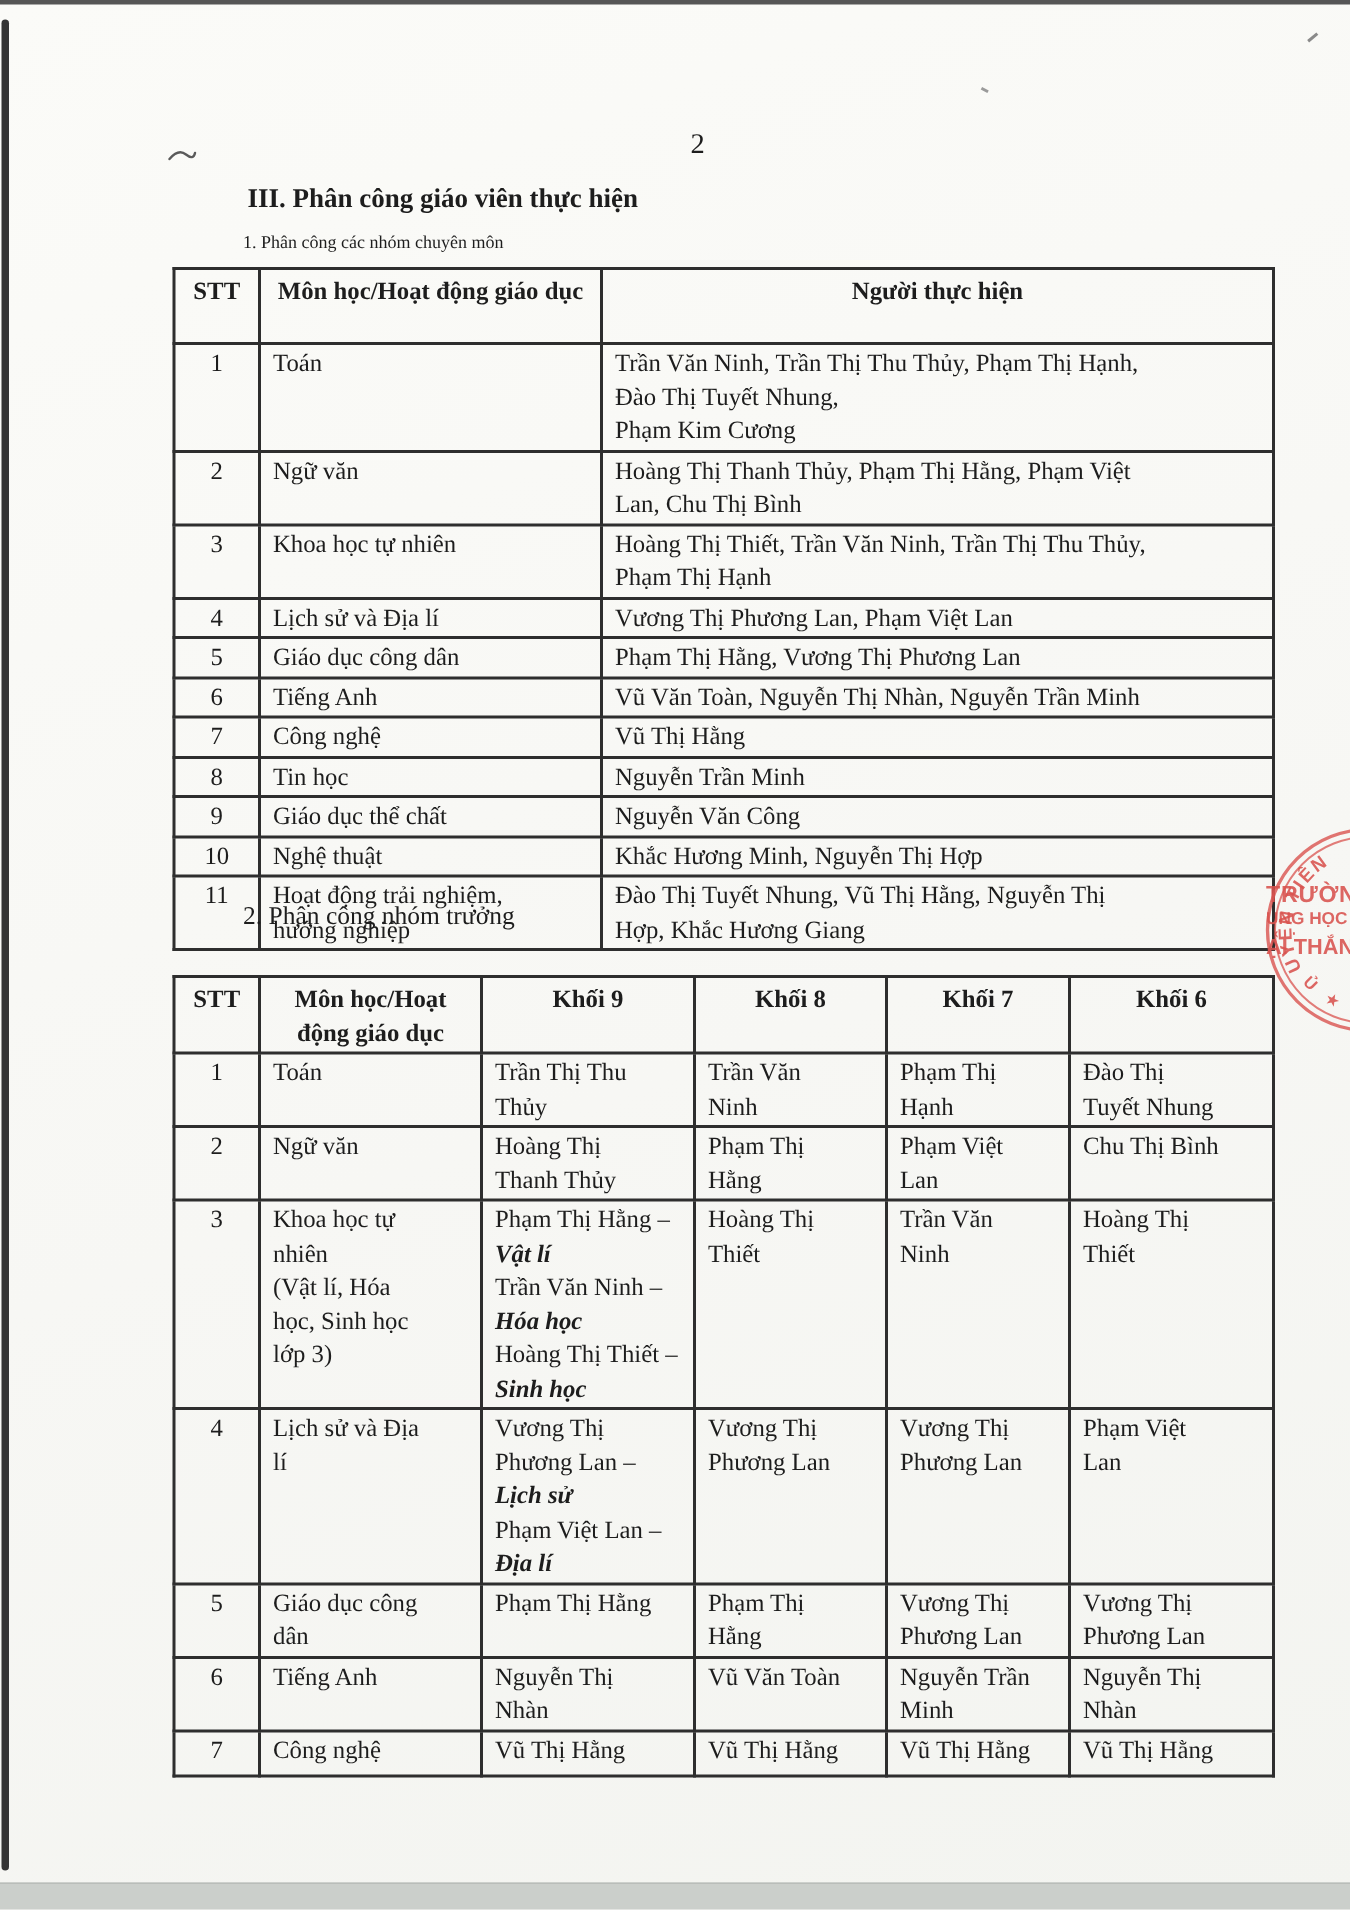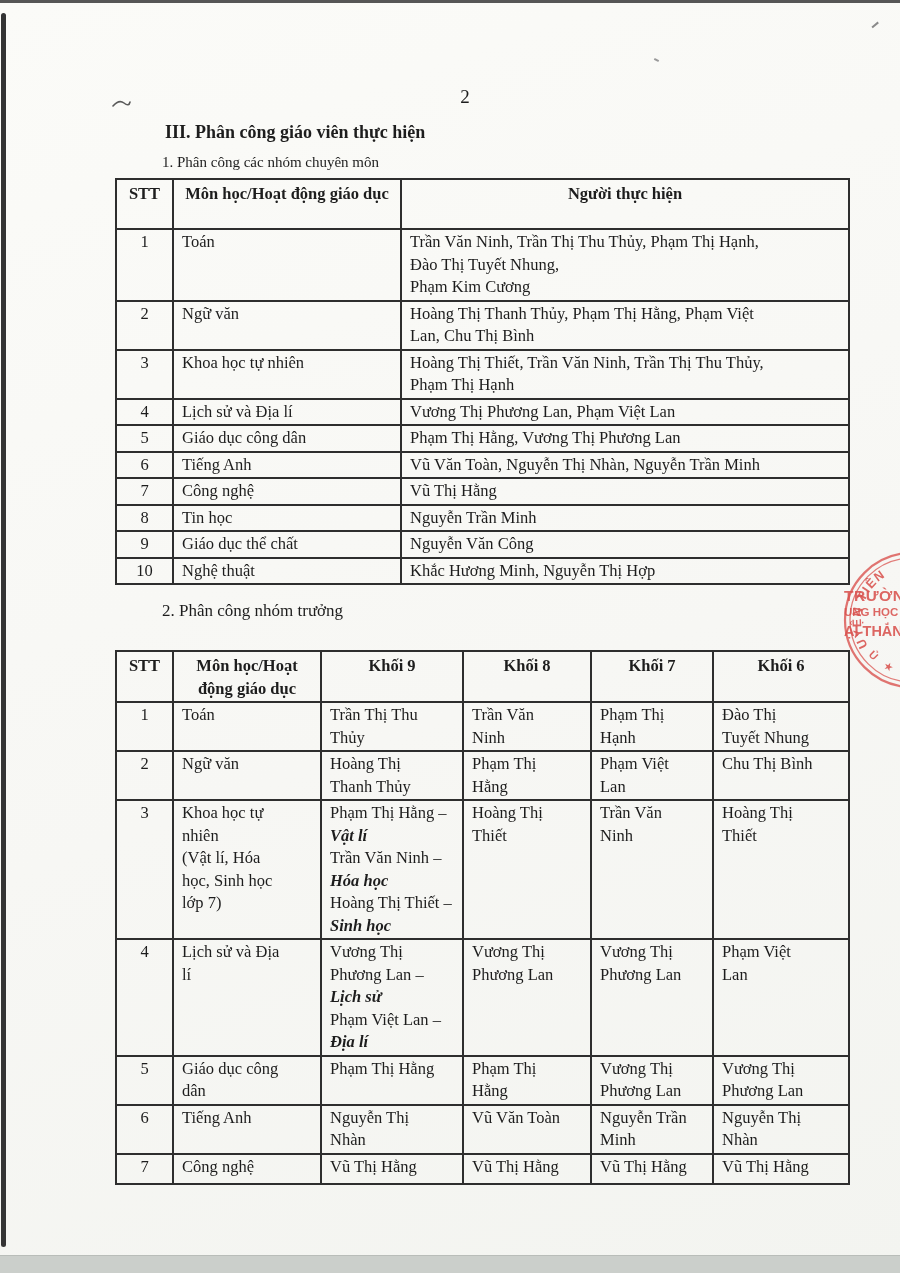--- a/index.html
+++ b/index.html
@@ -13,21 +13,21 @@
   
   .edge-top{position:absolute;left:0;top:0;width:100%;height:3px;background:#565656;}
   .edge-left{position:absolute;left:1px;top:13px;width:5px;height:1234px;background:#343434;border-radius:3px;}
   .band-bottom{position:absolute;left:0;top:1255px;width:100%;height:18px;background:#cbcfcb;border-top:1px solid #b9bdb9;}
   .speck-a{position:absolute;left:654px;top:59px;width:5px;height:2px;background:#9a9a9a;transform:rotate(28deg);}
   .speck-b{position:absolute;left:871px;top:24px;width:8px;height:1.5px;background:#8a8a8a;transform:rotate(-40deg);}
   .pen-mark{position:absolute;left:112px;top:98px;}
 
   .page-number{position:absolute;left:430px;top:86px;width:70px;text-align:center;font-size:19px;}
   .heading{position:absolute;left:165px;top:122px;font-size:18px;font-weight:bold;text-align:center;}
-  .subheading1{position:absolute;left:162px;top:154px;font-size:15px;}
+  .subheading1{position:absolute;left:162px;top:154px;font-size:12px;}
   .subheading2{position:absolute;left:162px;top:601px;font-size:17px;}
 
   table{border-collapse:collapse;table-layout:fixed;position:absolute;background:transparent;}
   #table1{left:115px;top:178px;width:733px;}
   #table2{left:115px;top:650px;width:733px;}
   th,td{
     border:2px solid #2e2e2e;vertical-align:top;
     padding:1px 8px;font-size:16.5px;line-height:22.5px;
     overflow:hidden;
   }
@@ -116,20 +116,27 @@
     </tr>
     <tr style="height:24px">
       <td class="stt">9</td>
       <td class="pre">Giáo dục thể chất</td>
       <td class="pre">Nguyễn Văn Công</td>
     </tr>
     <tr style="height:24px">
       <td class="stt">10</td>
       <td class="pre">Nghệ thuật</td>
       <td class="pre">Khắc Hương Minh, Nguyễn Thị Hợp</td>
+    </tr>
+    <tr style="height:49px">
+      <td class="stt">11</td>
+      <td class="pre">Hoạt động trải nghiệm,
+hướng nghiệp</td>
+      <td class="pre">Đào Thị Tuyết Nhung, Vũ Thị Hằng, Nguyễn Thị
+Hợp, Khắc Hương Giang</td>
     </tr>
   </tbody>
     </table>
 
   <div class="subheading2">2. Phân công nhóm trưởng</div>
 
   <table id="table2">
     <colgroup>
         <col style="width:57px">
         <col style="width:148px">
@@ -170,21 +177,21 @@
       <td class="pre">Phạm Việt
 Lan</td>
       <td class="pre">Chu Thị Bình</td>
     </tr>
     <tr style="height:135px">
       <td class="stt">3</td>
       <td class="pre">Khoa học tự
 nhiên
 (Vật lí, Hóa
 học, Sinh học
-lớp 7)</td>
+lớp 3)</td>
       <td>
         <span class="pair"><span>Phạm Thị Hằng – </span><span class="subj">Vật lí</span></span>
         <span class="pair"><span>Trần Văn Ninh – </span><span class="subj">Hóa học</span></span>
         <span class="pair"><span>Hoàng Thị Thiết – </span><span class="subj">Sinh học</span></span>
       </td>
       <td class="pre">Hoàng Thị
 Thiết</td>
       <td class="pre">Trần Văn
 Ninh</td>
       <td class="pre">Hoàng Thị

